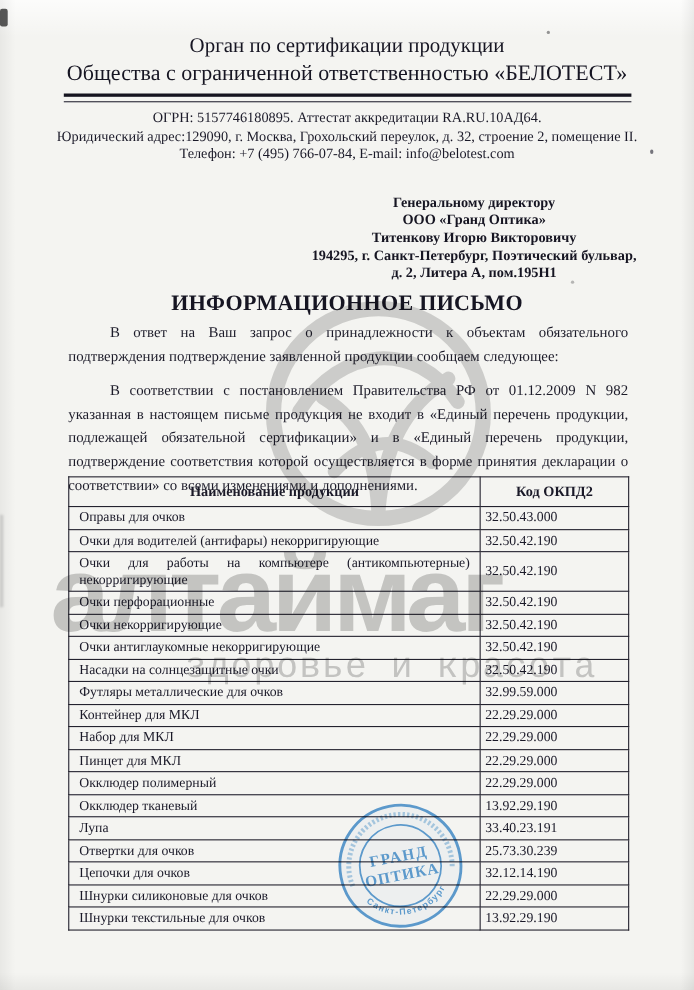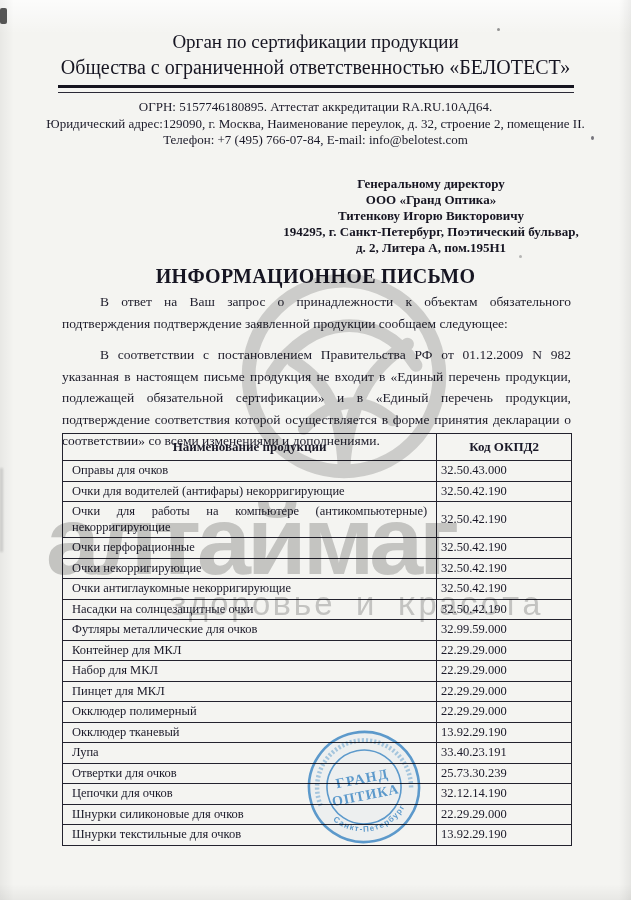--- a/index.html
+++ b/index.html
@@ -53,21 +53,21 @@
 </head>
 <body>
 
 <div class="page">
 
   <div class="letterhead">
     <div class="org-line1">Орган по сертификации продукции</div>
     <div class="org-line2">Общества с ограниченной ответственностью «БЕЛОТЕСТ»</div>
     <div class="rule"></div>
     <div class="info-line">ОГРН: 5157746180895. Аттестат аккредитации RA.RU.10АД64.</div>
-    <div class="info-line">Юридический адрес:129090, г. Москва, Наименование переулок, д. 32, строение 2, помещение II.</div>
+    <div class="info-line">Юридический адрес:129090, г. Москва, Грохольский переулок, д. 32, строение 2, помещение II.</div>
     <div class="info-line">Телефон: +7 (495) 766-07-84, E-mail: info@belotest.com</div>
   </div>
 
 
   <div class="recipient">
     <div>Генеральному директору</div>
     <div>ООО «Гранд Оптика»</div>
     <div>Титенкову Игорю Викторовичу</div>
     <div>194295, г. Санкт-Петербург, Поэтический бульвар,</div>
     <div>д. 2, Литера А, пом.195Н1</div>

